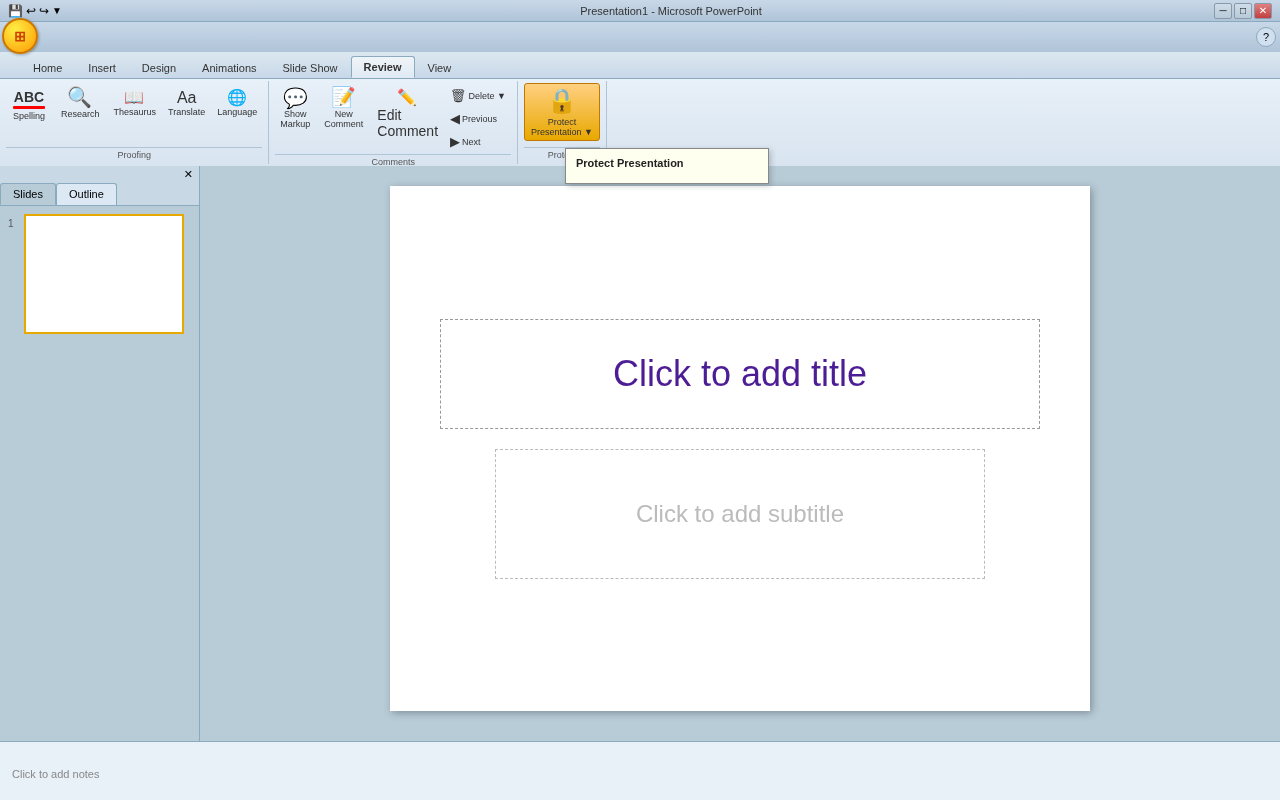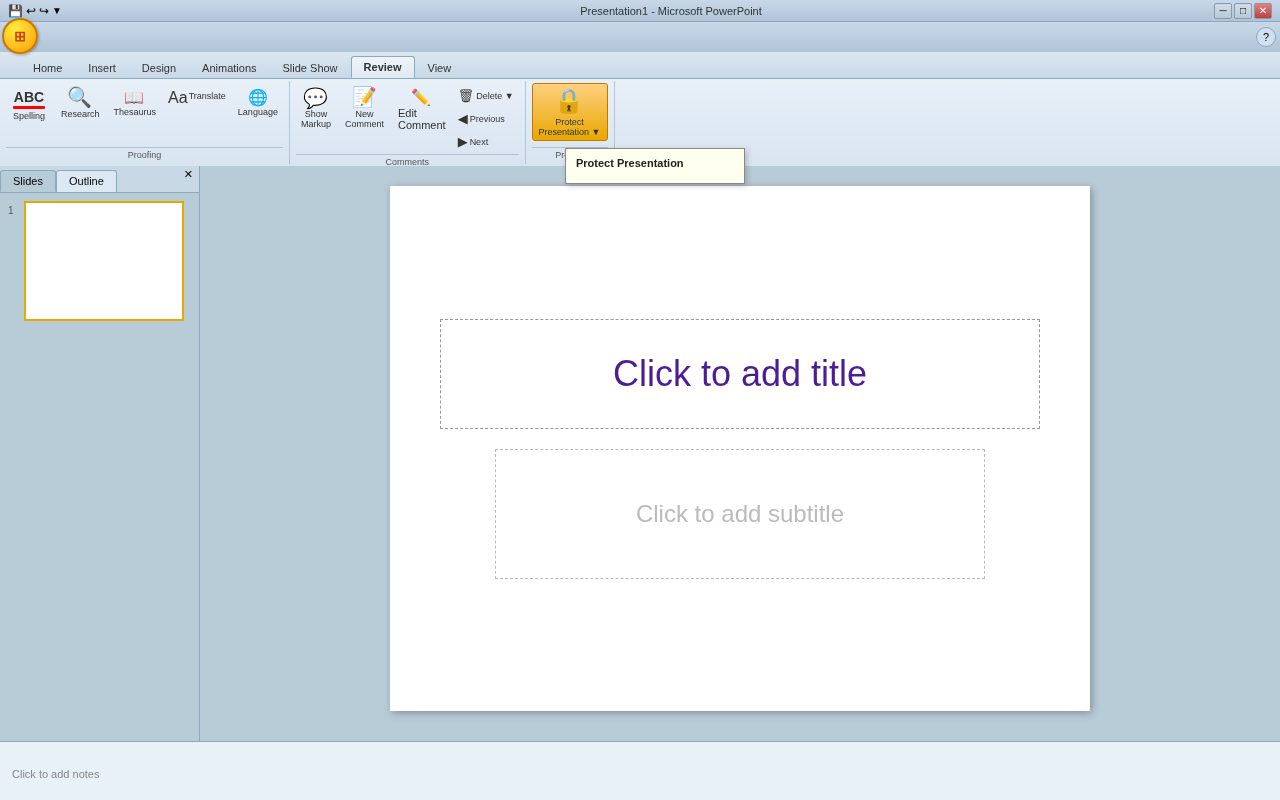--- a/index.html
+++ b/index.html
@@ -87,21 +87,21 @@
       width: 200px; background: #b8ccd8;
       border-right: 1px solid #8aaac0;
       display: flex; flex-direction: column;
     }
     #slide-panel-tabs {
       display: flex; background: #c8d8e4; border-bottom: 1px solid #8aaac0;
     }
     .slide-tab {
       padding: 4px 12px; font-size: 11px; cursor: pointer;
       border: 1px solid #8aaac0; border-bottom: none;
-      background: #dce8f4; margin-top: 4px;
+      background: #dce8f4; margin-top: 17px;
       border-radius: 3px 3px 0 0;
     }
     .slide-tab.active { background: #b8ccd8; border-bottom: 1px solid #b8ccd8; }
     .slide-tab-close {
       margin-left: auto; padding: 2px 6px; cursor: pointer; font-size: 11px;
     }
     #slide-panel-content { flex: 1; padding: 8px; overflow-y: auto; }
 
     .slide-thumb {
       background: white; border: 2px solid #e8a800;
@@ -138,21 +138,21 @@
       display: flex; align-items: center; justify-content: center;
     }
     .subtitle-placeholder .placeholder-text {
       font-size: 24px; color: #bbb; font-weight: 300;
     }
 
     
     #protect-tooltip {
       position: absolute; top: 148px; left: 565px;
       background: #fffff0; border: 1px solid #888;
-      padding: 8px 10px; width: 180px; z-index: 100;
+      padding: 8px 10px; width: 204px; z-index: 100;
       box-shadow: 2px 2px 6px rgba(0,0,0,0.2);
     }
     #protect-tooltip .tooltip-title { font-weight: bold; font-size: 11px; margin-bottom: 6px; color: #222; }
     #protect-tooltip .tooltip-body { font-size: 10px; color: #333; line-height: 1.4; }
 
     
     #notes-area {
       height: 64px; background: #e8f0f8;
       border-top: 1px solid #8aaac0;
       display: flex; align-items: center;
@@ -235,21 +235,21 @@
           <span>Spelling</span>
         </div>
         <div class="ribbon-btn">
           <div class="icon" style="font-size:20px;">🔍</div>
           <span>Research</span>
         </div>
         <div class="ribbon-btn-small" style="display:flex;flex-direction:column;align-items:center;">
           <div class="icon" style="font-size:16px;margin-top:4px;">📖</div>
           <span>Thesaurus</span>
         </div>
-        <div class="ribbon-btn-small" style="display:flex;flex-direction:row;align-items:center;">
+        <div class="ribbon-btn-small" style="display:flex;flex-direction:column;align-items:center;">
           <div class="icon" style="font-size:16px;margin-top:4px;">Aa</div>
           <span>Translate</span>
         </div>
         <div class="ribbon-btn-small" style="display:flex;flex-direction:column;align-items:center;">
           <div class="icon" style="font-size:16px;margin-top:4px;">🌐</div>
           <span>Language</span>
         </div>
       </div>
       <div class="ribbon-group-label">Proofing</div>
     </div>
@@ -259,21 +259,21 @@
         <div class="ribbon-btn-small" style="display:flex;flex-direction:column;align-items:center;">
           <div class="icon" style="font-size:20px;margin-top:2px;">💬</div>
           <span style="text-align:center;font-size:9px;">Show<br>Markup</span>
         </div>
         <div class="ribbon-btn">
           <div class="icon" style="font-size:20px;">📝</div>
           <span style="text-align:center;font-size:9px;">New<br>Comment</span>
         </div>
         <div class="ribbon-btn-small" style="display:flex;flex-direction:column;align-items:center;">
           <div class="icon" style="font-size:16px;margin-top:4px;">✏️</div>
-          <span style="font-size:11px;">Edit<br>Comment</span>
+          <span style="font-size:14px;">Edit<br>Comment</span>
         </div>
         <div style="display:flex;flex-direction:column;gap:2px;margin-top:2px;">
           <div class="ribbon-btn-small" style="flex-direction:row;gap:2px;min-width:44px;">
             <div style="font-size:13px;">🗑</div>
             <span style="font-size:9px;">Delete ▼</span>
           </div>
           <div class="ribbon-btn-small" style="flex-direction:row;gap:2px;min-width:44px;">
             <div style="font-size:13px;">◀</div>
             <span>Previous</span>
           </div>

